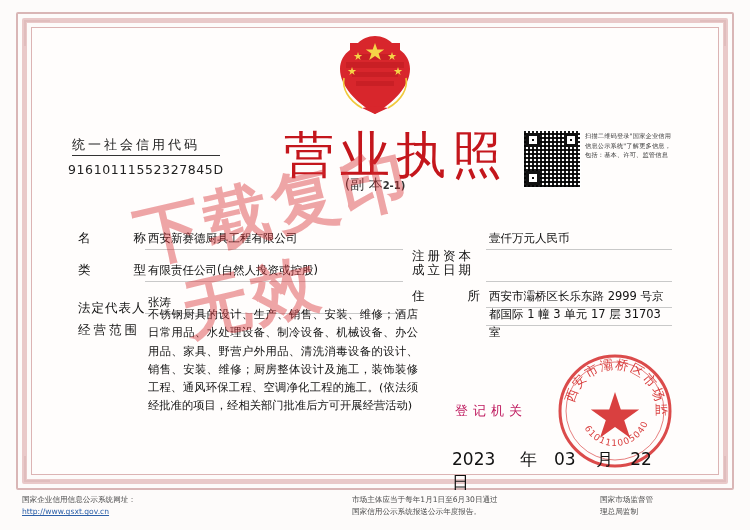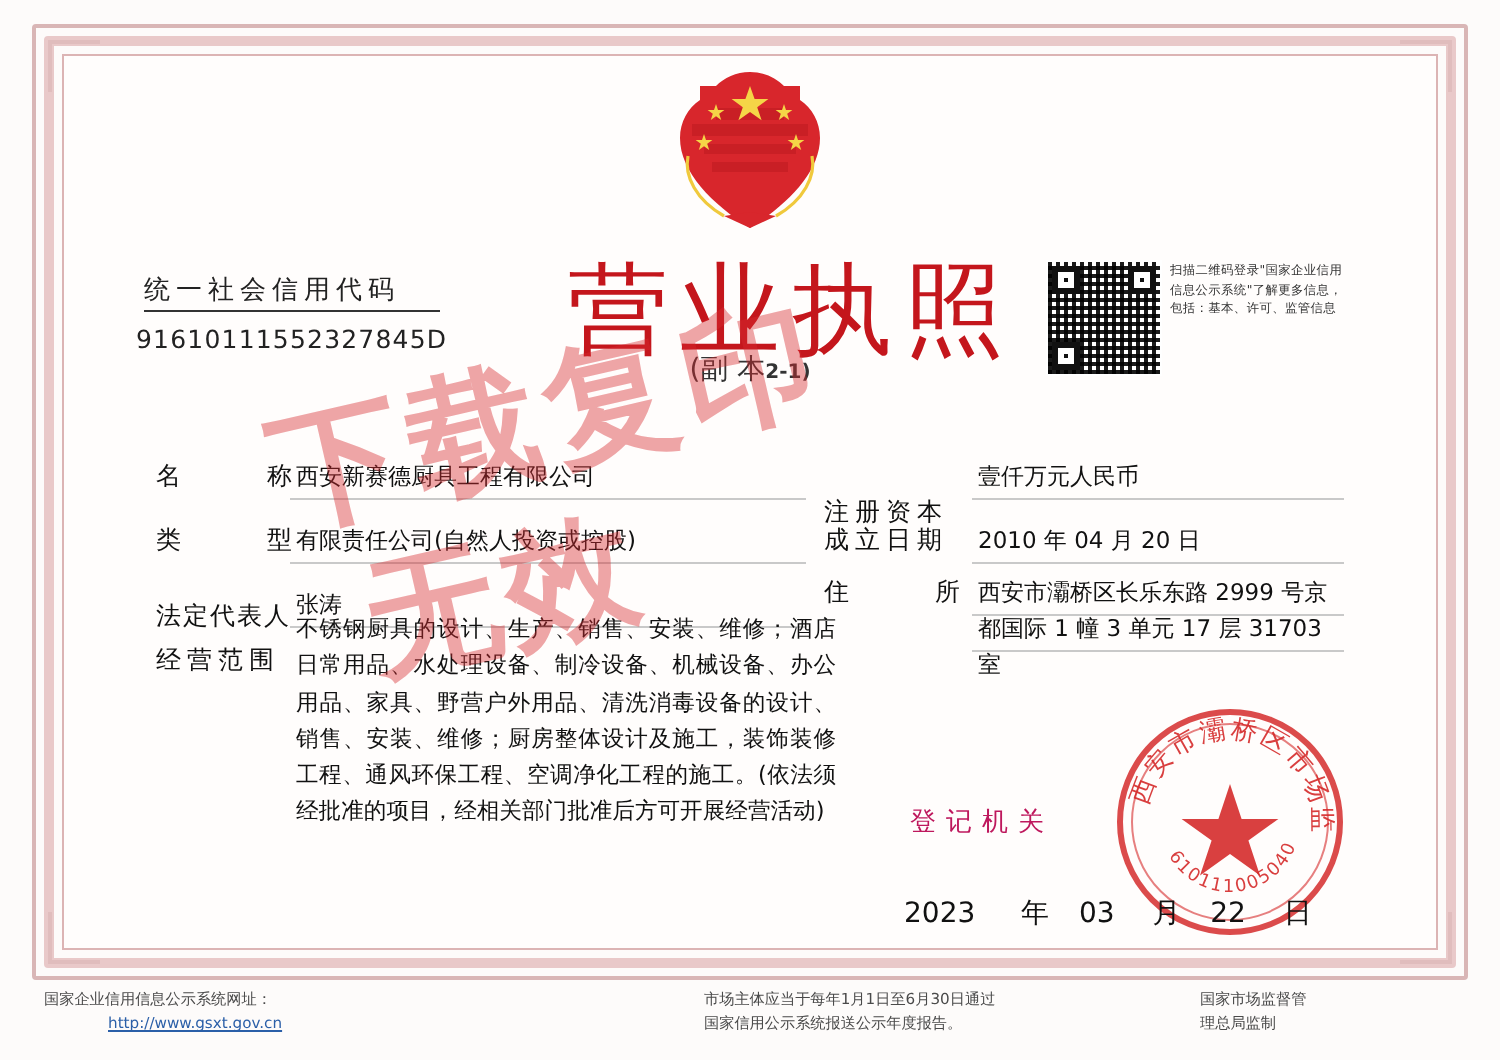--- a/index.html
+++ b/index.html
@@ -190,21 +190,21 @@
   }
   .seal {
     position: absolute;
     left: 556px; top: 352px;
     width: 118px; height: 118px;
   }
   .date-line {
     position: absolute;
     left: 452px; top: 448px;
     width: 222px;
-    font-size: 14px;
+    font-size: 17px;
     color: #111;
   }
   .date-line span { display: inline-block; }
 
   
   .watermark {
     position: absolute;
     left: 140px; top: 140px;
     width: 480px;
     font-size: 66px;
@@ -222,21 +222,21 @@
     position: absolute;
     left: 0; top: 492px;
     width: 660px;
     height: 38px;
     font-size: 7.6px;
     color: #4a4a4a;
   }
   .footer .f-left {
     position: absolute; left: 22px; top: 2px; line-height: 1.6;
   }
-  .footer .f-left a { color: #2b5fa8; text-decoration: underline; margin-left: 32px; }
+  .footer .f-left a { color: #2b5fa8; text-decoration: underline; }
   .footer .f-mid {
     position: absolute; left: 352px; top: 2px; line-height: 1.6; text-align: left;
   }
   .footer .f-right {
     position: absolute; left: 600px; top: 2px; line-height: 1.6;
   }
 </style>
 </head>
 <body>
 
@@ -312,21 +312,20 @@
   <div class="field-underline" style="left:145px; top:313px; width:258px;"></div>
 
   <div class="field-label" style="left:78px; top:322px; letter-spacing:3px;">经营范围</div>
   <div class="scope-value">不锈钢厨具的设计、生产、销售、安装、维修；酒店日常用品、水处理设备、制冷设备、机械设备、办公用品、家具、野营户外用品、清洗消毒设备的设计、销售、安装、维修；厨房整体设计及施工，装饰装修工程、通风环保工程、空调净化工程的施工。(依法须经批准的项目，经相关部门批准后方可开展经营活动)</div>
 
   <div class="field-label" style="left:412px; top:248px; letter-spacing:3px;">注册资本</div>
   <div class="field-value" style="left:489px; top:230px; width:180px;">壹仟万元人民币</div>
   <div class="field-underline" style="left:486px; top:249px; width:186px;"></div>
 
   <div class="field-label" style="left:412px; top:262px; letter-spacing:3px;">成立日期</div>
-  <div class="field-value" style="left:489px; top:262px; width:180px;">2010 年 04 月 20 日</div>
   <div class="field-underline" style="left:486px; top:281px; width:186px;"></div>
 
   <div class="field-label" style="left:412px; top:288px; letter-spacing:6px;">住　　所</div>
   <div class="field-value" style="left:489px; top:288px; width:184px;">西安市灞桥区长乐东路 2999 号京都国际 1 幢 3 单元 17 层 31703 室</div>
   <div class="field-underline" style="left:486px; top:307px; width:186px;"></div>
   <div class="field-underline" style="left:486px; top:325px; width:186px;"></div>
 
   <div class="registry-label">登记机关</div>
 
   <div class="seal">

